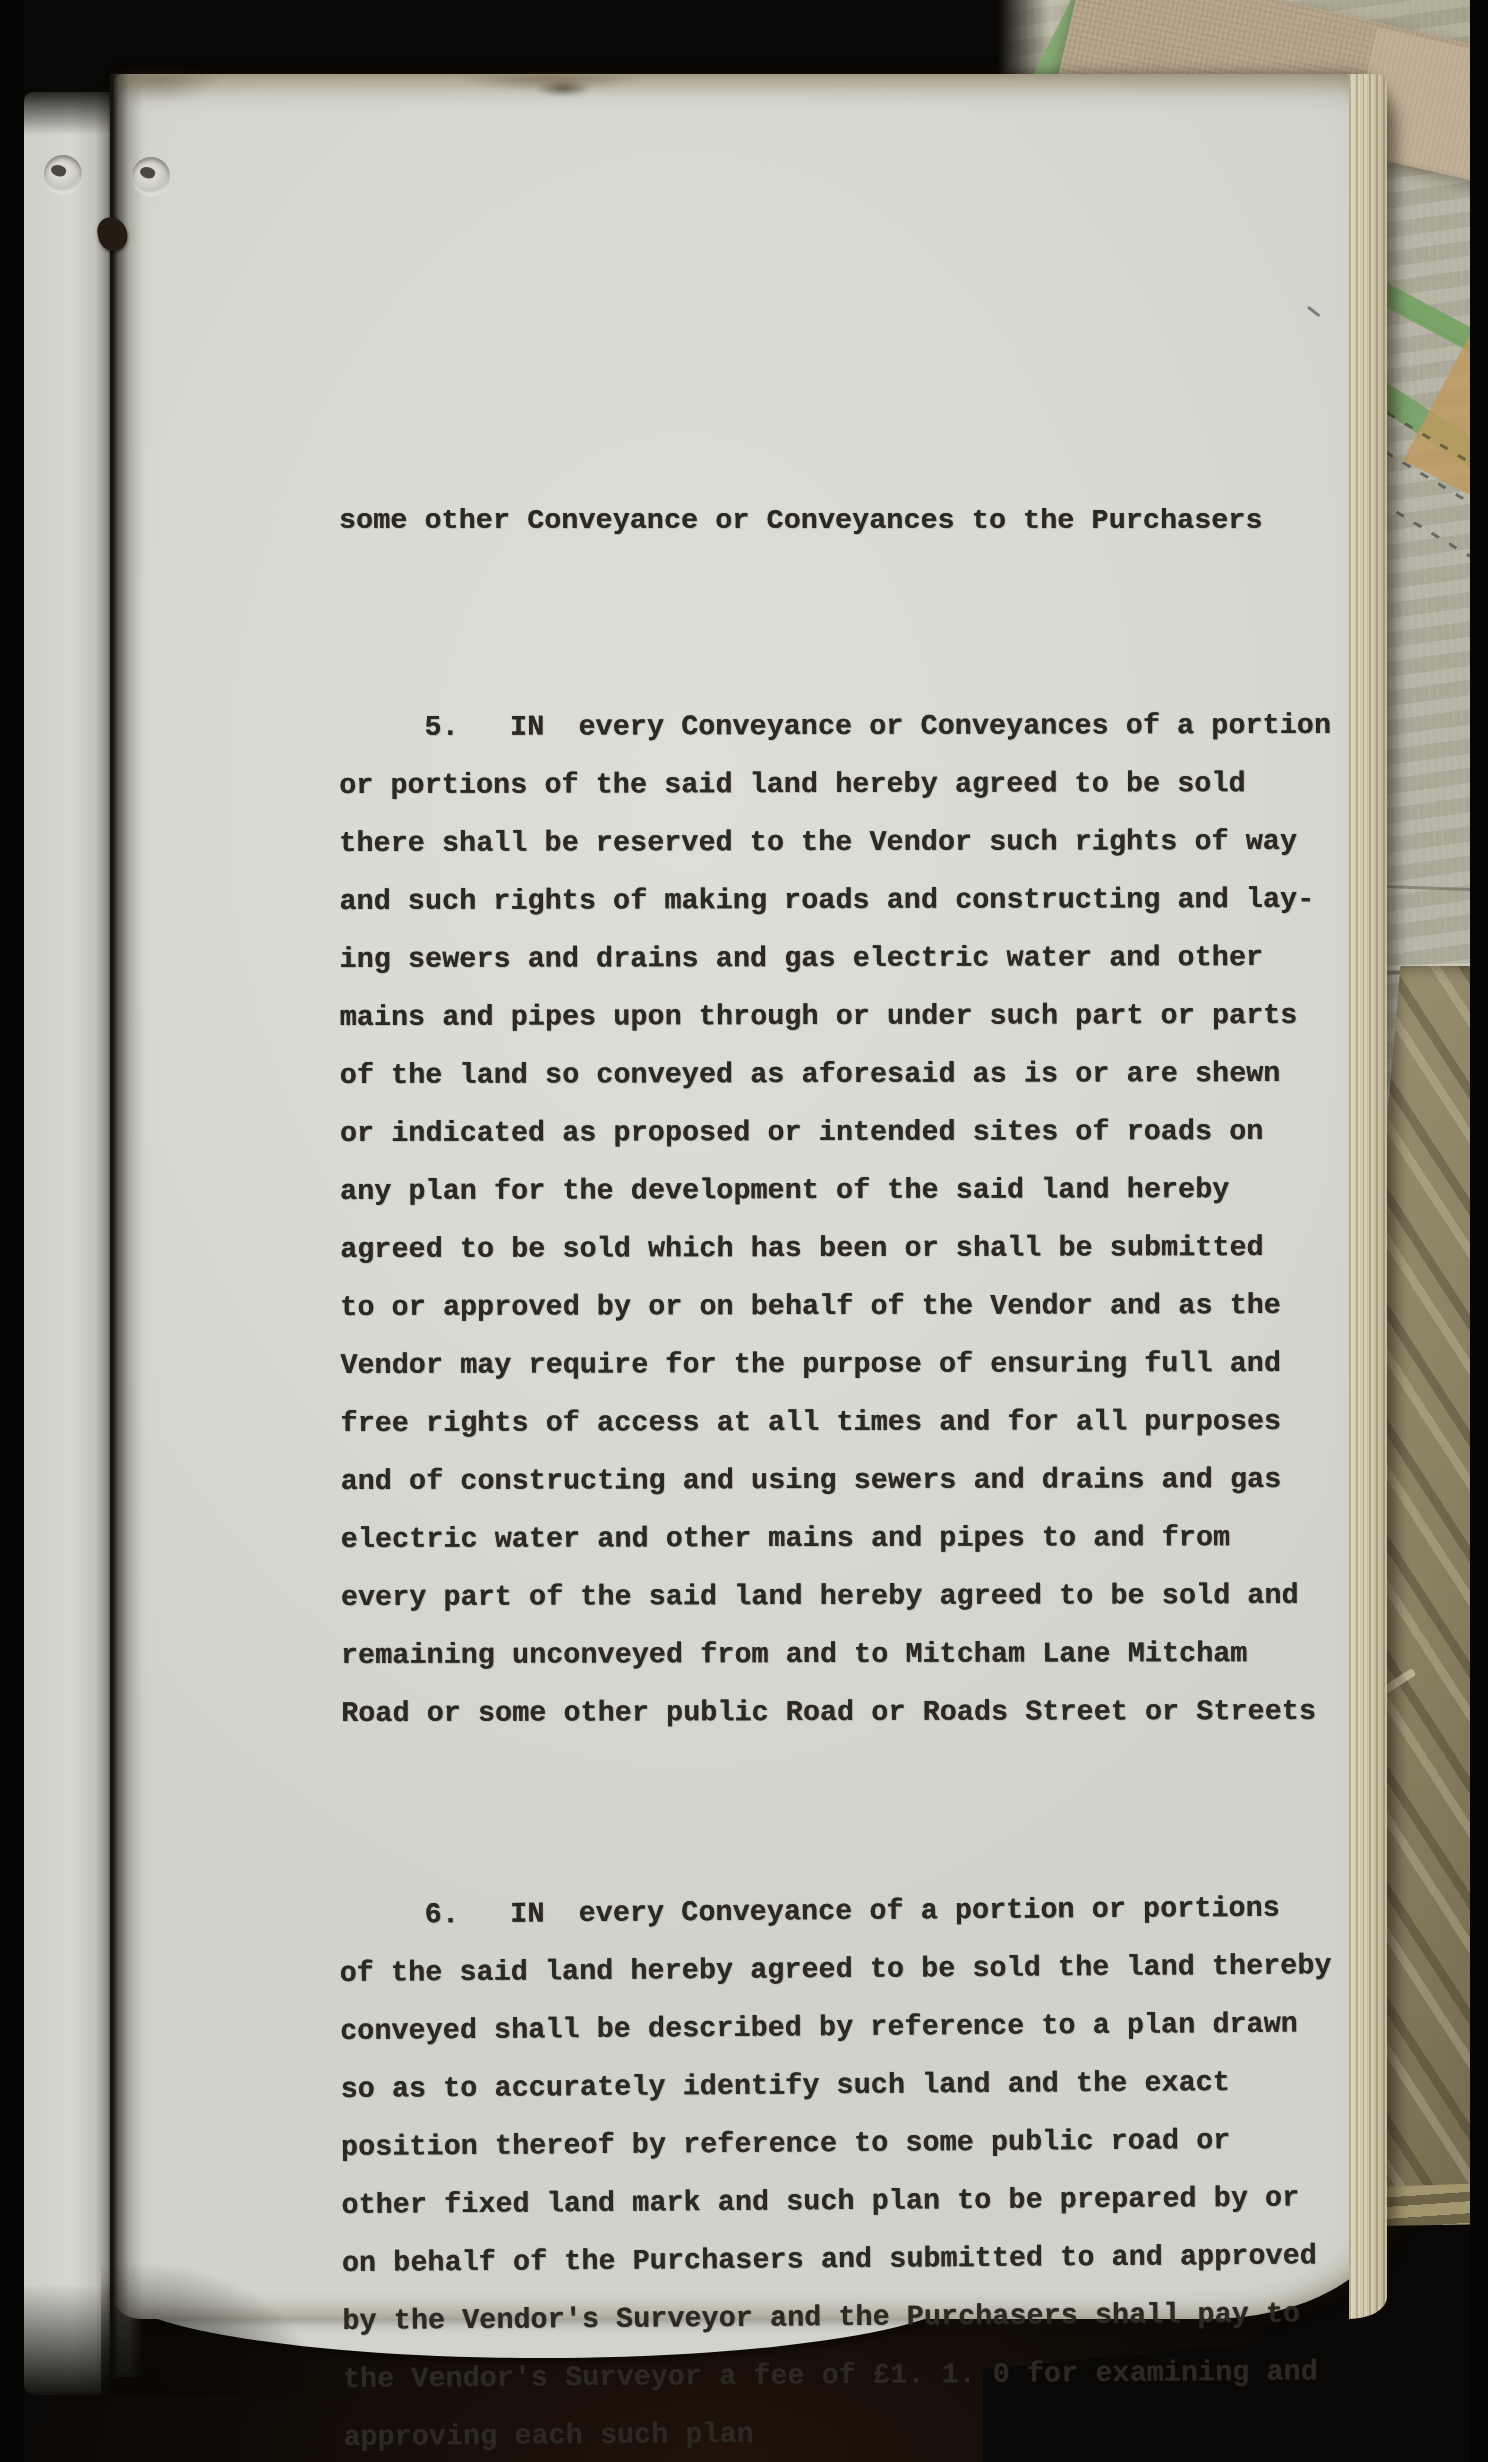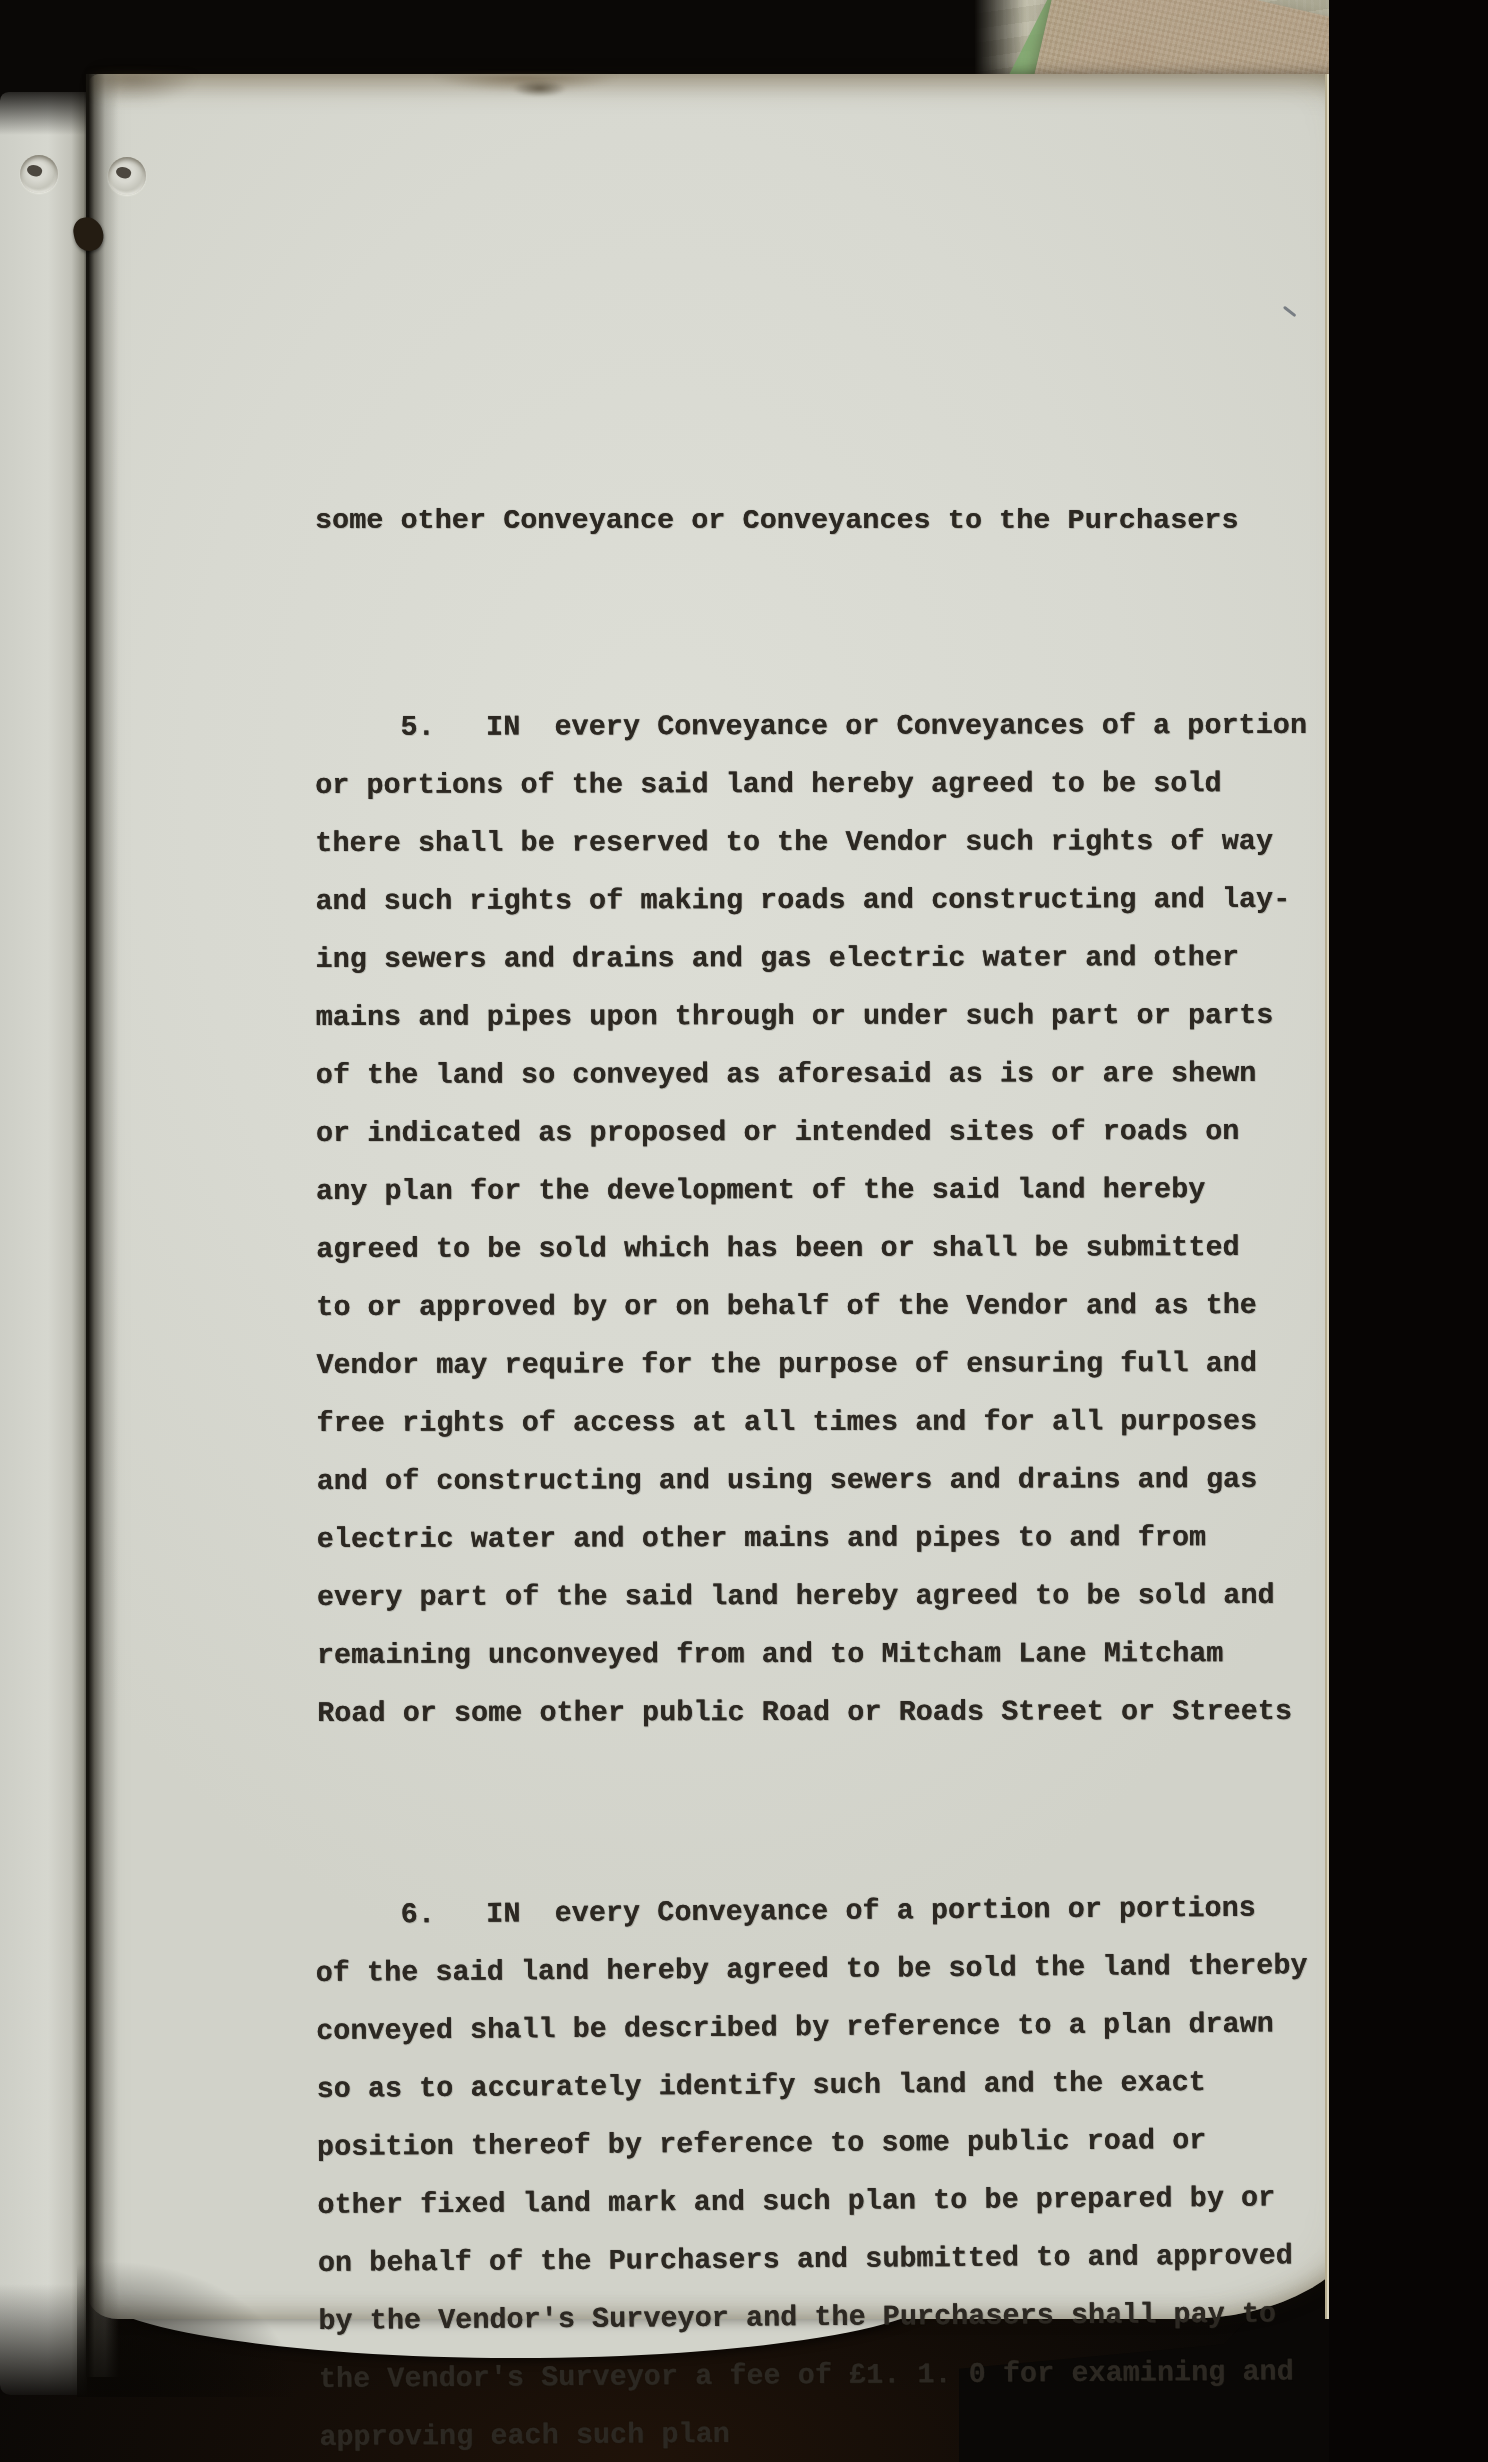--- a/index.html
+++ b/index.html
@@ -1,18 +1,18 @@
 <!DOCTYPE html>
 <html style="font-size:13.7px"><head>
 <meta charset="utf-8">
 <style>
   html,body{margin:0;padding:0;background:#070504;}
-  .scene{position:relative;width:1329px;height:2462px;overflow:hidden;
+  .scene{position:relative;width:1446px;height:2462px;overflow:hidden;
     background:radial-gradient(1113px 514px at 48% 100%, rgba(66,36,14,.38), transparent 62%),#0a0806;
-    font-family:"Liberation Mono", monospace;}
+    font-family:"Liberation Mono", monospace;margin-left:24px;}
   .scene *{position:absolute;}
 
   
   .right-material{left:959px;top:0;width:530px;height:2462px;z-index:1;}
   .glassine{left:15.4px;top:0;width:515px;height:2269px;background-color:#b1af9f;
     background-image:
       linear-gradient(168deg, rgba(250,248,235,.20) 0 34px, transparent 94px),
       repeating-linear-gradient(172deg, rgba(255,255,255,.07) 0 13.7px, rgba(92,90,76,.09) 13.7px 29px),
       repeating-linear-gradient(88deg, rgba(255,255,255,.05) 0 2.6px, transparent 2.6px 7.7px),
       linear-gradient(180deg, #aba892 0 3%, rgba(171,168,146,0) 9%);

